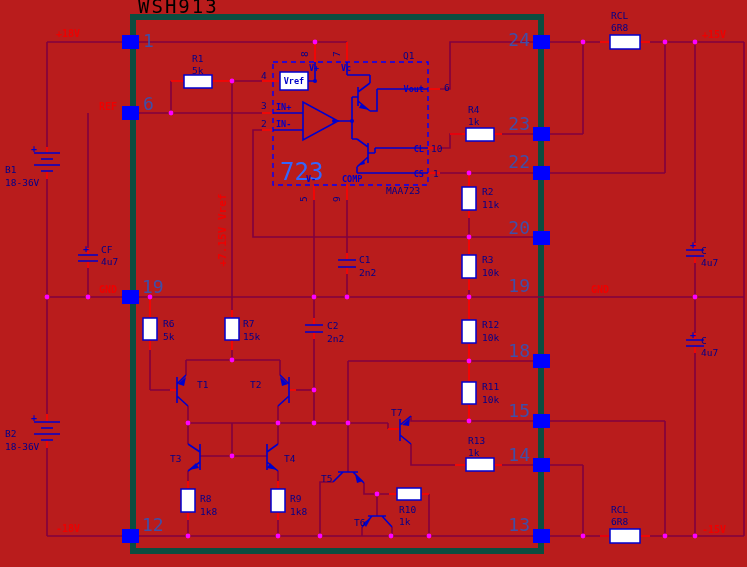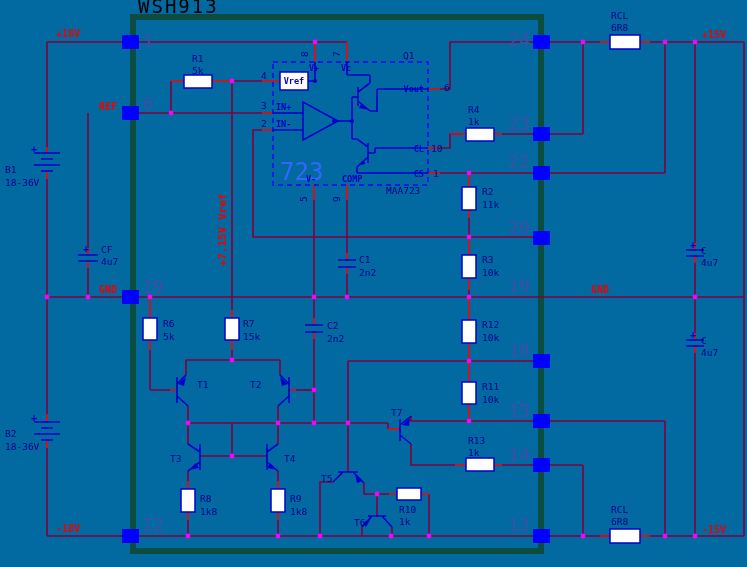--- a/index.html
+++ b/index.html
@@ -1,16 +1,16 @@
 <!DOCTYPE html>
 <html><head>
 <meta charset="utf-8">
 <style>
   html,body{margin:0;padding:0;background:#ffffff;}
-  .stage{position:relative;width:747px;height:567px;background:#0369a1;overflow:hidden;
+  .stage{position:relative;width:747px;height:567px;background:#b91c1c;overflow:hidden;
          font-family:"DejaVu Sans Mono", monospace;}
   svg{display:block;}
   text{font-family:"DejaVu Sans Mono", monospace;}
   .t-title{font-size:19px;letter-spacing:2px;fill:#000000;}
   .t-red{font-size:10px;font-weight:bold;fill:#ee0000;}
   .t-redv{font-size:11px;font-weight:bold;fill:#ee0000;}
   .t-pin{font-size:18px;fill:#3f4fa8;}
   .t-comp{font-size:9.5px;fill:#00008b;}
   .t-icnum{font-size:9.5px;fill:#00008b;}
   .t-icname{font-size:8.5px;font-weight:bold;fill:#0000c8;}

